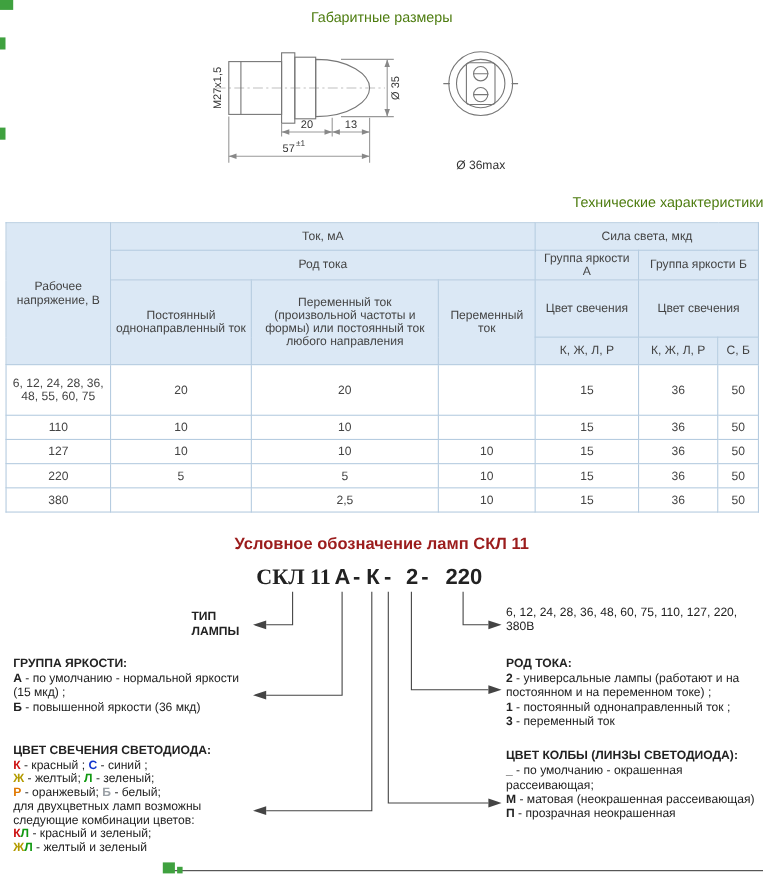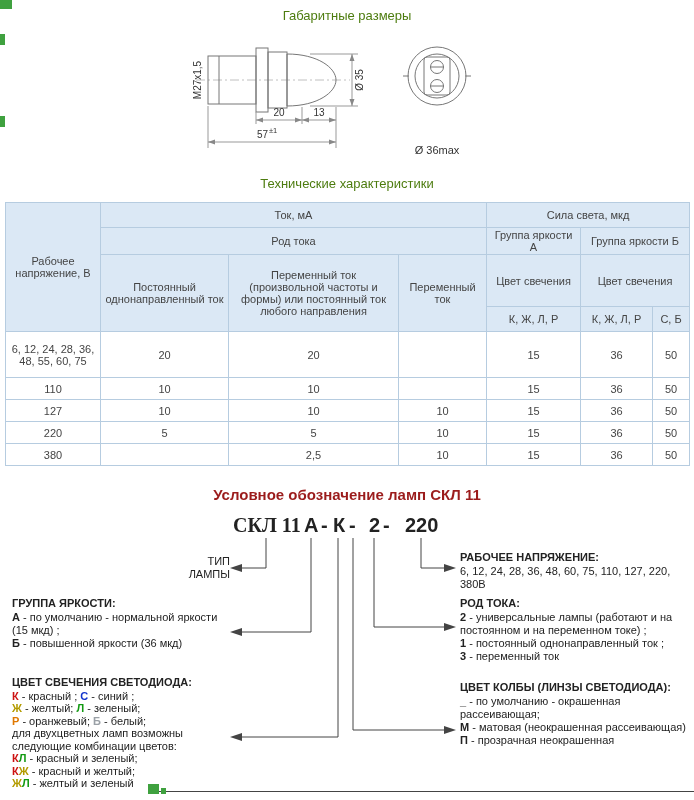--- a/index.html
+++ b/index.html
@@ -1,21 +1,21 @@
 <!DOCTYPE html>
 <html><head>
 <meta charset="utf-8">
 <style>
   html,body{margin:0;padding:0;background:#fff;}
   body{font-family:"Liberation Sans",sans-serif;color:#333;}
   #page{position:relative;width:694px;height:800px;background:#fff;overflow:hidden;}
 
   .sect-title{position:absolute;left:0;width:100%;text-align:center;font-size:13px;color:#4d7c0f;}
   #dim-title{top:8px;}
-  #tech-title{top:176px;}
+  #tech-title{top:176px;text-align:right;}
   #desig-title{top:486px;font-size:15px;font-weight:bold;color:#9b1c1c;}
 
   #drawing{position:absolute;top:26px;left:0;}
   #diagram{position:absolute;top:536px;left:0;}
 
   #specs{position:absolute;top:202px;left:5px;width:684px;border-collapse:collapse;table-layout:fixed;font-size:11px;color:#444;}
   #specs th,#specs td{border:1px solid #b6cce0;padding:1px 4px;text-align:center;vertical-align:middle;font-weight:normal;background:#fff;}
   #specs thead th{background:#dbe8f5;}
   #specs tr.hr1{height:25px;}
   #specs tr.hr2{height:25px;}
@@ -38,21 +38,21 @@
   .blk{position:absolute;font-size:11px;line-height:13px;color:#222;}
   .blk .hd{font-weight:bold;margin-bottom:1px;}
   .key{font-weight:bold;}
   .c-red{color:#cc1111;}
   .c-blue{color:#1133cc;}
   .c-yellow{color:#b39b00;}
   .c-green{color:#119911;}
   .c-orange{color:#e07800;}
   .c-white{color:#9aa0a6;}
 
-  #type-label{left:174px;top:555px;width:56px;text-align:right;font-weight:normal;font-size:11px;line-height:13px;}
+  #type-label{left:174px;top:555px;width:56px;text-align:left;font-weight:bold;font-size:11px;line-height:13px;}
   #blk-voltage{left:460px;top:551px;width:228px;}
   #blk-brightness{left:12px;top:597px;width:220px;}
   #blk-current{left:460px;top:597px;width:228px;}
   #blk-glow{left:12px;top:676px;width:224px;line-height:12.5px;}
   #blk-bulb{left:460px;top:681px;width:228px;}
 
   .frag{position:absolute;background:#3fa13f;}
   #frag-tl{left:0;top:0;width:12px;height:9px;}
   #frag-l1{left:0;top:34px;width:5px;height:11px;}
   #frag-l2{left:0;top:116px;width:5px;height:11px;}
@@ -237,21 +237,20 @@
       <polygon points="456,194 444,190 444,198"></polygon>
     </g>
   </svg>
 
   <div class="blk" id="type-label">
     <div>ТИП</div>
     <div>ЛАМПЫ</div>
   </div>
 
   <div class="blk" id="blk-voltage">
-    <div class="hd">РАБОЧЕЕ НАПРЯЖЕНИЕ:</div>
     <div>6, 12, 24, 28, 36, 48, 60, 75, 110, 127, 220, 380В</div>
   </div>
 
   <div class="blk" id="blk-brightness">
     <div class="hd">ГРУППА ЯРКОСТИ:</div>
     <div><span class="key">А</span><span> - по умолчанию - нормальной яркости (15 мкд) ;</span></div>
     <div><span class="key">Б</span><span> - повышенной яркости (36 мкд)</span></div>
   </div>
 
   <div class="blk" id="blk-current">
@@ -262,21 +261,20 @@
   </div>
 
   <div class="blk" id="blk-glow">
     <div class="hd">ЦВЕТ СВЕЧЕНИЯ СВЕТОДИОДА:</div>
     <div><span class="key c-red">К</span><span> - красный ; </span><span class="key c-blue">С</span><span> - синий ;</span></div>
     <div><span class="key c-yellow">Ж</span><span> - желтый; </span><span class="key c-green">Л</span><span> - зеленый;</span></div>
     <div><span class="key c-orange">Р</span><span> - оранжевый; </span><span class="key c-white">Б</span><span> - белый;</span></div>
     <div>для двухцветных ламп возможны</div>
     <div>следующие комбинации цветов:</div>
     <div><span class="key c-red">К</span><span class="key c-green">Л</span><span> - красный и зеленый;</span></div>
-    <div><span class="key c-red">К</span><span class="key c-yellow">Ж</span><span> - красный и желтый;</span></div>
     <div><span class="key c-yellow">Ж</span><span class="key c-green">Л</span><span> - желтый и зеленый</span></div>
   </div>
 
   <div class="blk" id="blk-bulb">
     <div class="hd">ЦВЕТ КОЛБЫ (ЛИНЗЫ СВЕТОДИОДА):</div>
     <div><span class="key">_</span><span> - по умолчанию - окрашенная рассеивающая;</span></div>
     <div><span class="key">М</span><span> - матовая (неокрашенная рассеивающая)</span></div>
     <div><span class="key">П</span><span> - прозрачная неокрашенная</span></div>
   </div>
 

